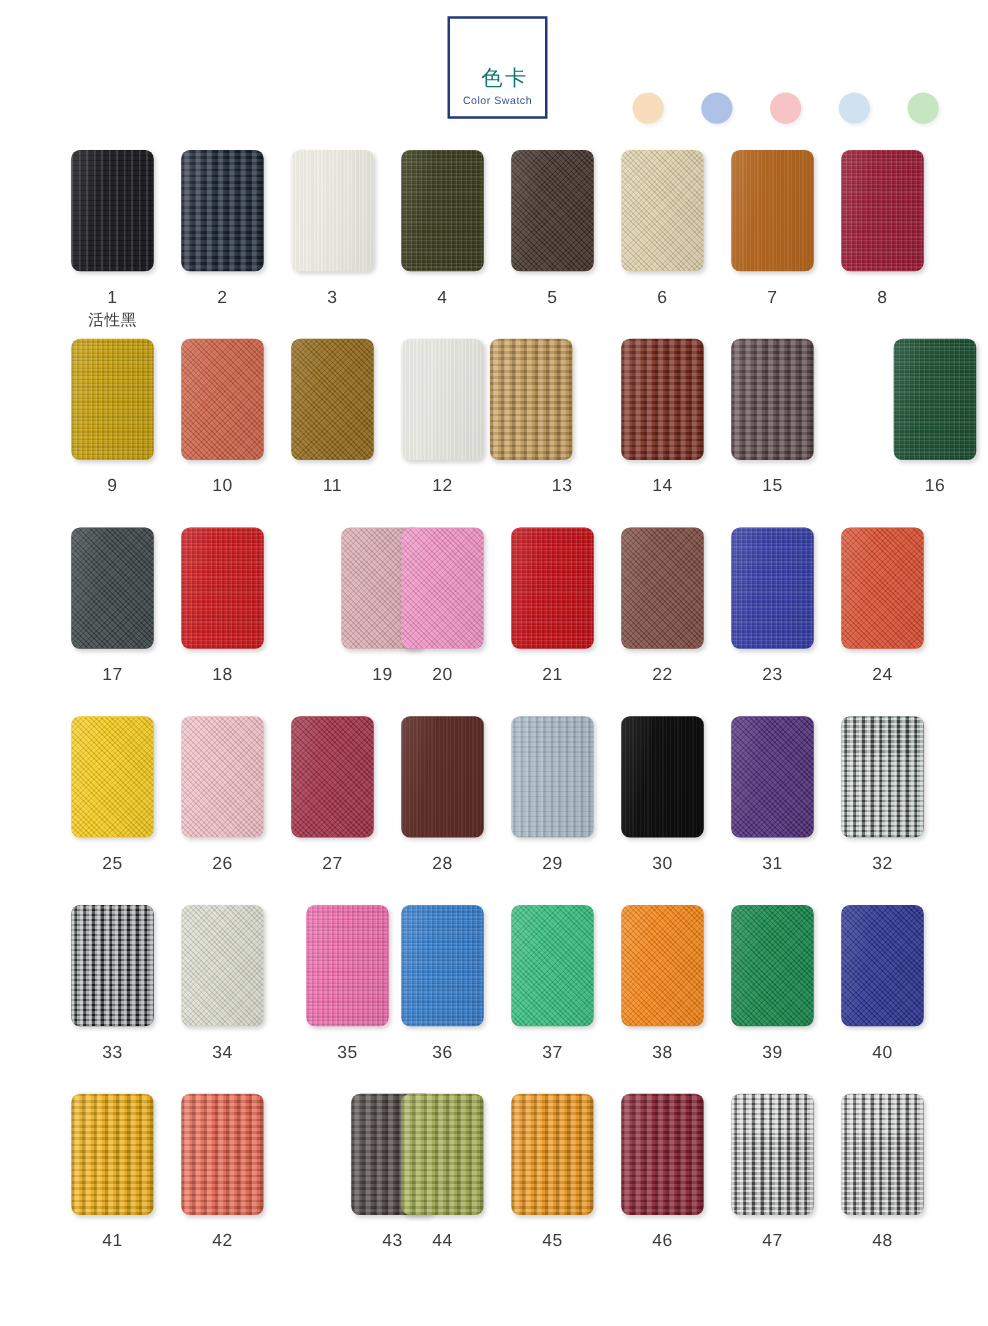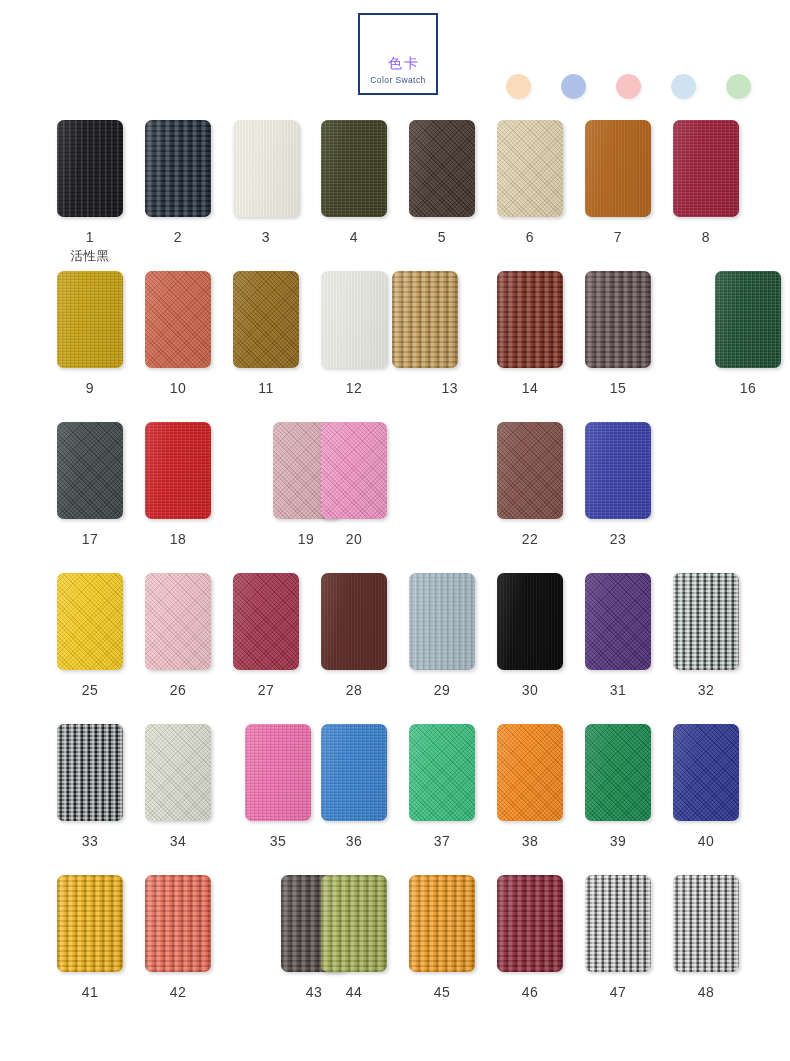--- a/index.html
+++ b/index.html
@@ -34,24 +34,24 @@
   .logo-inner {
     position: absolute;
     left: 0;
     right: 0;
     bottom: 7px;
     text-align: center;
   }
   .logo-cn {
     display: block;
     font-family: "DejaVu Sans", sans-serif;
-    font-size: 14px;
+    font-size: 17px;
     line-height: 21px;
     letter-spacing: 2px;
-    color: #8b5cf6;
+    color: #0f766e;
     font-weight: 500;
     padding-left: 12px;
   }
   .logo-en {
     display: block;
     font-family: "Liberation Sans", sans-serif;
     font-size: 8.5px;
     line-height: 11px;
     letter-spacing: 0.4px;
     color: #3a5590;
@@ -319,33 +319,47 @@
         </div>
         <span class="num">19</span>
       </div>
       <div class="cell" style="left: 321px;">
         <div class="swatch" style="background: rgb(241, 145, 196);">
           <div class="tex pique"></div>
           <div class="sheen"></div>
         </div>
         <span class="num">20</span>
       </div>
+      <div class="cell" style="left: 409px;">
+        <div class="swatch" style="background: rgb(200, 20, 27);">
+          <div class="tex knit"></div>
+          <div class="sheen"></div>
+        </div>
+        <span class="num">21</span>
+      </div>
       <div class="cell" style="left: 497px;">
         <div class="swatch" style="background: rgb(120, 69, 60);">
           <div class="tex pique"></div>
           <div class="sheen"></div>
         </div>
         <span class="num">22</span>
       </div>
       <div class="cell" style="left: 585px;">
         <div class="swatch" style="background: rgb(58, 65, 171);">
           <div class="tex knit"></div>
           <div class="sheen"></div>
         </div>
         <span class="num">23</span>
+      </div>
+      <div class="cell" style="left: 673px;">
+        <div class="swatch" style="background: rgb(217, 73, 42);">
+          <div class="tex pique"></div>
+          <div class="sheen"></div>
+        </div>
+        <span class="num">24</span>
       </div>
     </div>
     <div class="row">
       <div class="cell" style="left: 57px;">
         <div class="swatch" style="background: rgb(246, 202, 22);">
           <div class="tex pique"></div>
           <div class="sheen"></div>
         </div>
         <span class="num">25</span>
       </div>

